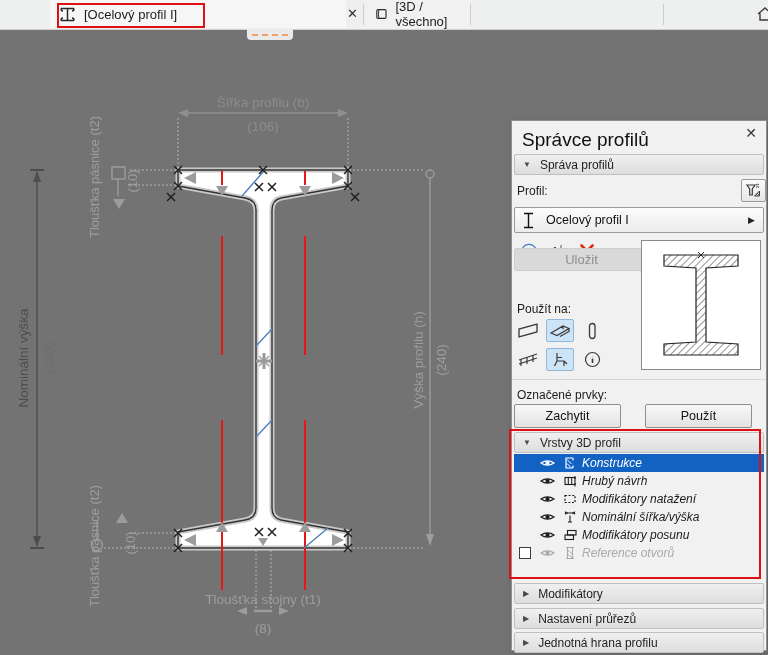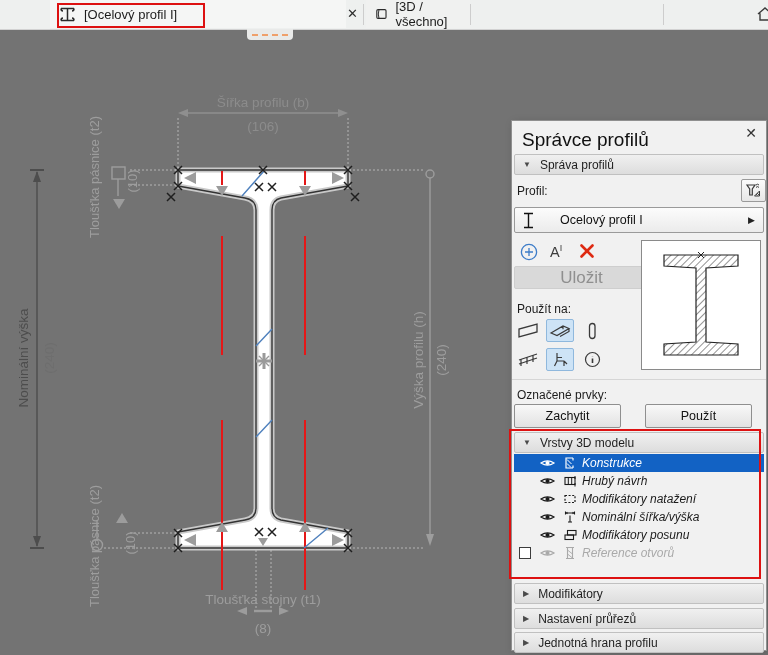--- a/index.html
+++ b/index.html
@@ -33,28 +33,28 @@
   .secbar{position:absolute;left:2px;width:250px;height:21px;background:linear-gradient(#f0f0f0,#dddddd);
           border:1px solid #c0c0c0;border-radius:2px;display:flex;align-items:center;gap:9px;
           padding-left:8px;box-sizing:border-box;font-size:12px;color:#1f1f1f;}
   .secbar .tri{font-size:8px;color:#4a4a4a;}
   .slabel{position:absolute;font-size:12px;color:#1c1c1c;}
   #filter-btn{position:absolute;left:229px;top:58px;width:25px;height:23px;
               background:linear-gradient(#fbfbfb,#e7e7e7);border:1px solid #9a9a9a;border-radius:2px;
               display:flex;align-items:center;justify-content:center;box-sizing:border-box;}
   #profile-dropdown{position:absolute;left:2px;top:86px;width:250px;height:26px;
               background:linear-gradient(#fcfcfc,#ebebeb);border:1px solid #9a9a9a;border-radius:2px;
-              display:flex;align-items:center;gap:26px;padding:0 8px;box-sizing:border-box;
+              display:flex;align-items:center;gap:12px;padding:0 8px;box-sizing:border-box;
               font-size:12.5px;color:#111;}
   #profile-dropdown .arr{margin-left:auto;font-size:9px;color:#222;}
   .tool{position:absolute;display:flex;align-items:center;justify-content:flex-end;}
   #rename-btn{font-size:14.5px;color:#3c3c3c;}
   #rename-btn sup{font-size:9px;vertical-align:6px;}
-  #save-btn{position:absolute;left:2px;top:145px;width:135px;height:23px;background:#d9d9d9;
-            border:1px solid #cecece;border-radius:2px;color:#8f8f8f;font-size:17px;
+  #save-btn{position:absolute;left:2px;top:127px;width:135px;height:23px;background:#d9d9d9;
+            border:1px solid #cecece;border-radius:2px;color:#8f8f8f;font-size:13px;
             text-align:center;line-height:21px;box-sizing:border-box;}
   #preview{position:absolute;left:129px;top:119px;width:120px;height:130px;background:#fff;
            border:1px solid #8a8a8a;box-sizing:border-box;}
   .iconbtn{position:absolute;width:28px;height:23px;display:flex;align-items:center;justify-content:center;
            border-radius:2px;color:#3a3a3a;box-sizing:border-box;}
   .iconbtn.sel{background:#cde3f6;border:1px solid #8fb8dd;}
   #divider{position:absolute;left:0;top:258px;width:254px;height:1px;background:#d6d6d6;}
   .pushbtn{position:absolute;top:283px;height:24px;background:linear-gradient(#f8f8f8,#e2e2e2);
            border:1px solid #8f8f8f;border-radius:2px;font-size:12.5px;color:#111;
            text-align:center;line-height:22px;box-sizing:border-box;}
@@ -308,21 +308,21 @@
       </svg>
     </div>
 
     <div id="divider"></div>
     <div class="slabel" style="left:5px;top:267px">Označené prvky:</div>
     <div class="pushbtn" id="capture-btn">Zachytit</div>
     <div class="pushbtn" id="apply-btn">Použít</div>
 
     <div class="secbar" id="sec-vrstvy" style="top:311px">
       <span class="tri">▼</span>
-      <span>Vrstvy 3D modelu</span>
+      <span>Vrstvy 3D profil</span>
     </div>
 
     <div class="layerlist">
 
       <div class="lrow sel">
         <span class="slot cbslot"></span>
         <span class="slot eyeslot">
           <svg width="15" height="10" viewBox="0 0 16 10">
               <path d="M1,5 Q8,0.5 15,5 Q8,9.5 1,5 Z" fill="none" stroke="currentColor" stroke-width="1.3"></path>
               <circle cx="8" cy="5" r="2.2" fill="currentColor"></circle>

